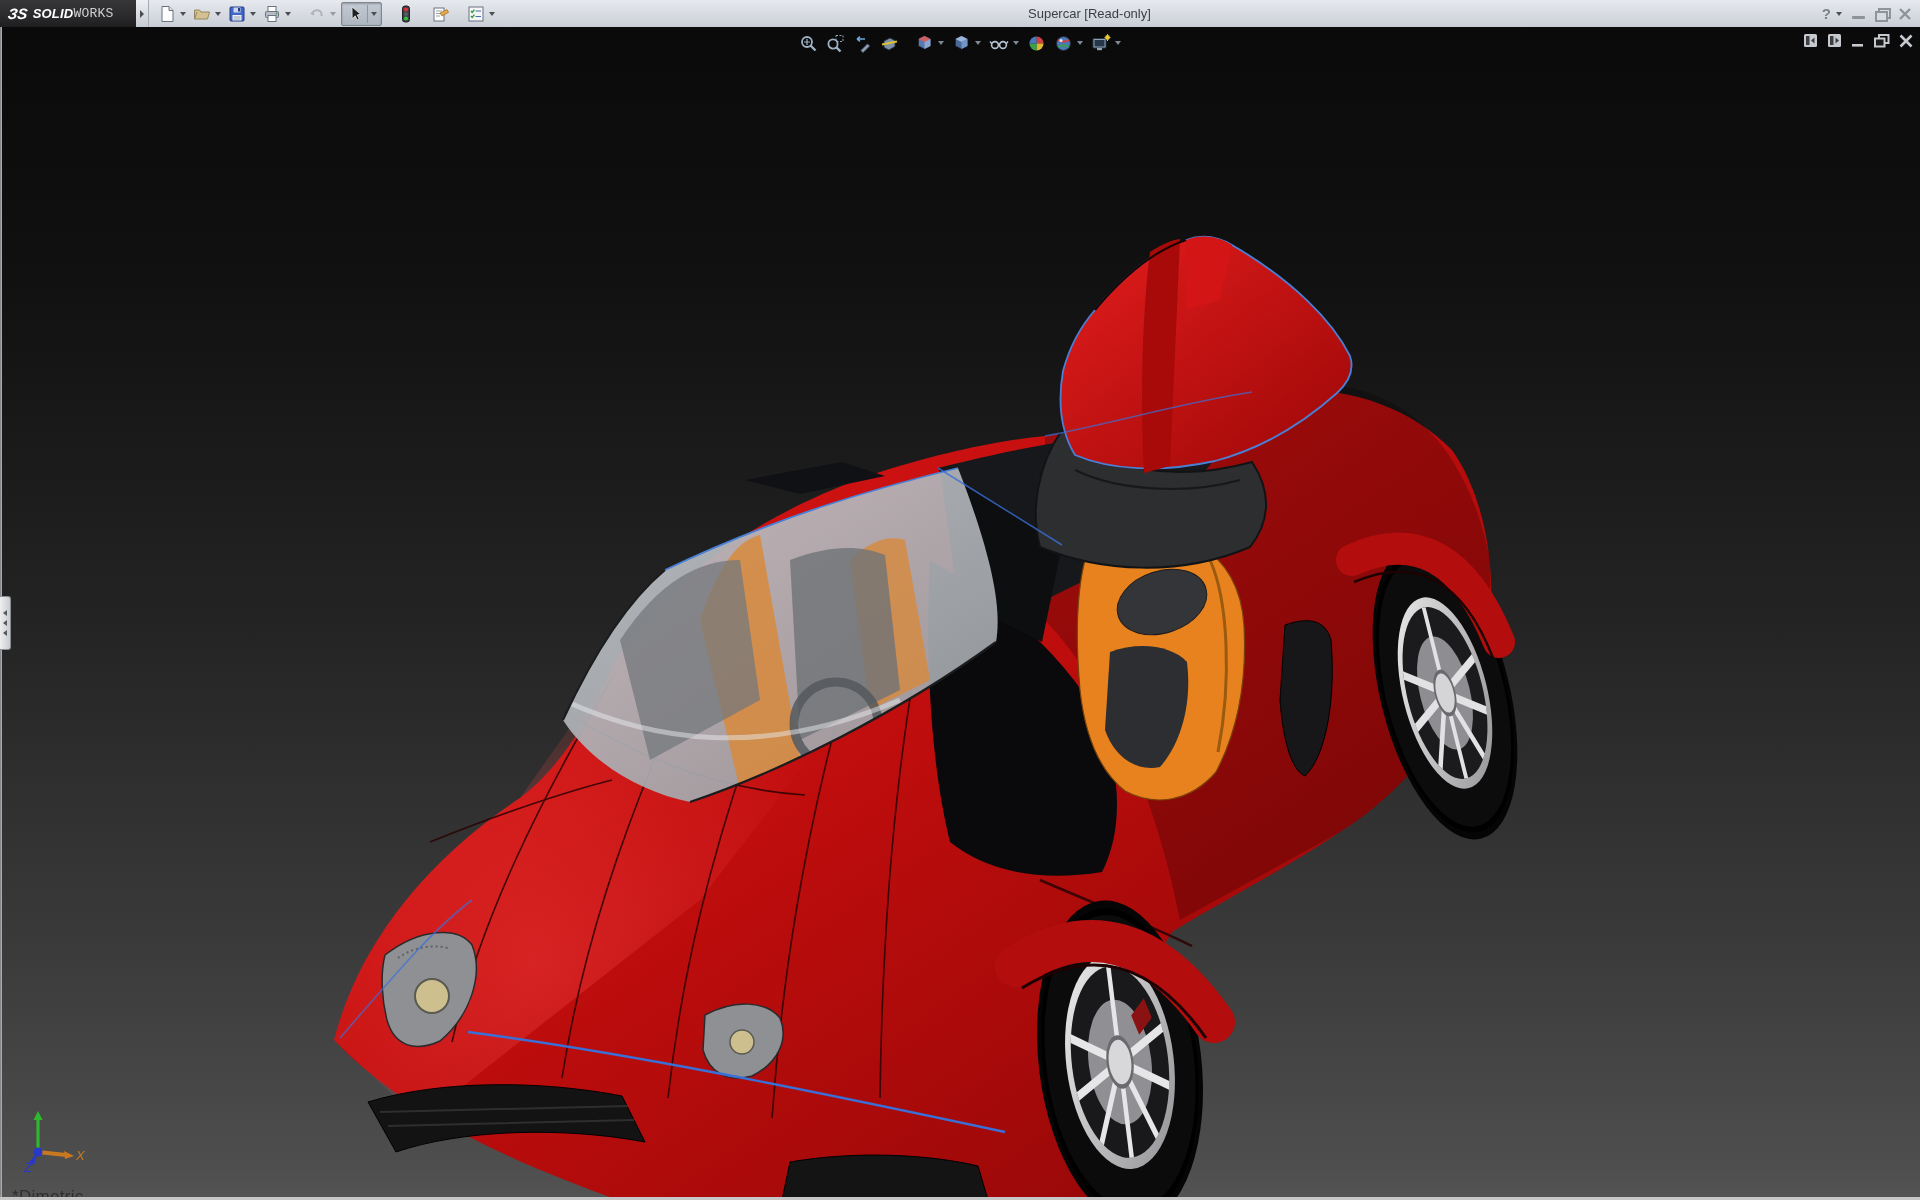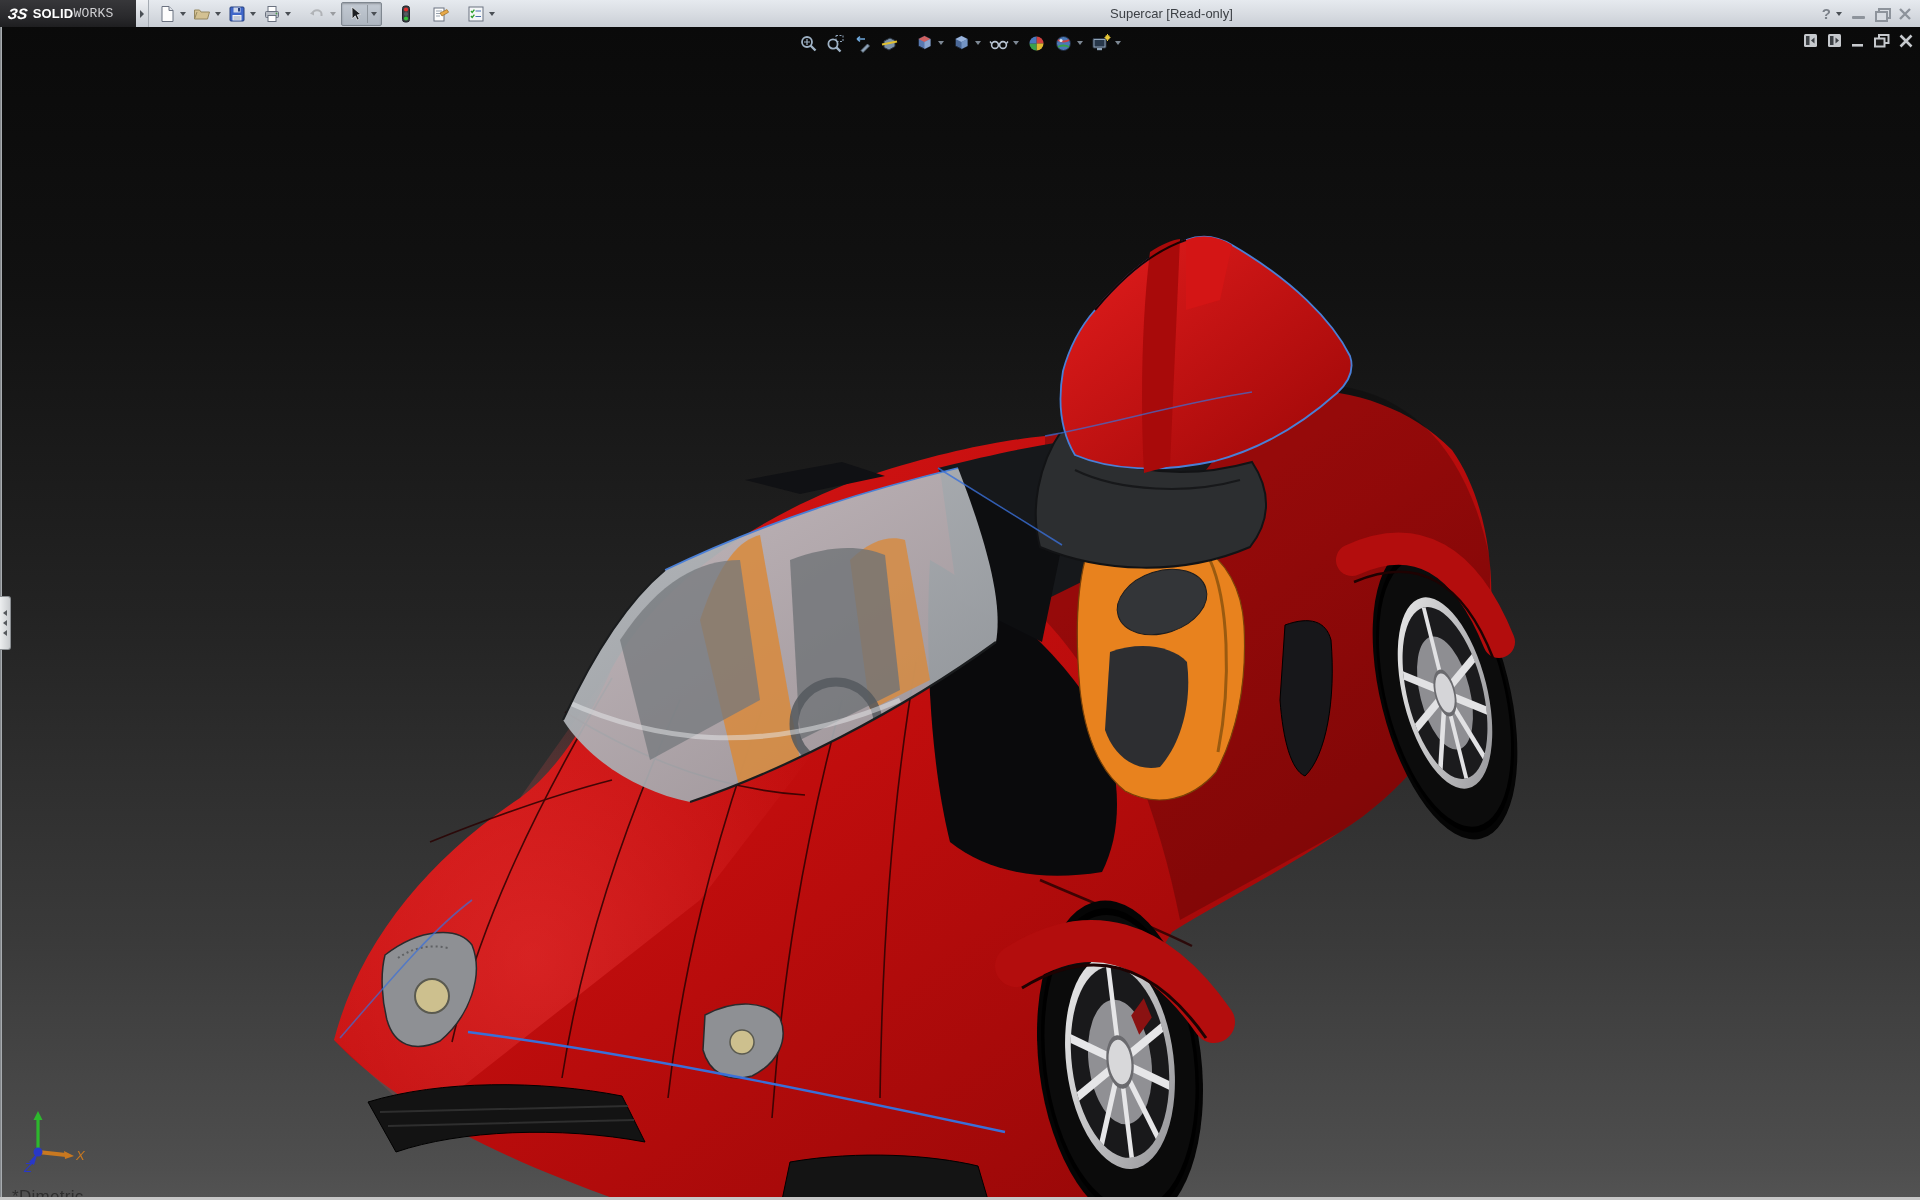--- a/index.html
+++ b/index.html
@@ -7,41 +7,41 @@
   .app{position:relative;width:1920px;height:1200px;background:#000;}
 
   
   .titlebar{position:absolute;left:0;top:0;width:1920px;height:27px;
     background:linear-gradient(180deg,#e6eaef 0%,#d7dbe1 55%,#c9ced5 100%);
     border-bottom:1px solid #9aa0a8;}
   .logo-block{position:absolute;left:0;top:0;height:27px;width:136px;
     background:linear-gradient(180deg,#37373a 0%,#2a2a2d 60%,#1e1e20 100%);
     display:flex;align-items:center;padding-left:8px;box-sizing:border-box;}
   .logo-glyph{color:#fff;font-style:italic;font-weight:bold;font-size:15px;margin-right:5px;transform:skewX(-8deg);}
-  .logo-bold{color:#fff;font-weight:bold;font-size:13px;letter-spacing:.2px;}
+  .logo-bold{color:#fff;font-weight:bold;font-size:13px;letter-spacing:.2px;font-style:italic;}
   .logo-light{color:#cfcfd2;font-weight:400;font-size:13px;letter-spacing:.2px;font-family:Liberation Mono, monospace;}
   .logo-expander{position:absolute;left:136px;top:0;width:12px;height:27px;
     background:linear-gradient(180deg,#eef0f3,#c6cbd2);border-right:1px solid #a5abb2;
     display:flex;align-items:center;justify-content:center;}
   .tri-right{width:0;height:0;border-left:4px solid #4a4f55;border-top:4px solid transparent;border-bottom:4px solid transparent;}
 
   .main-toolbar{position:absolute;left:156px;top:2px;height:23px;display:flex;align-items:center;}
   .tb-item{display:flex;align-items:center;height:22px;padding:0 2px;margin-right:3px;}
   .tb-item.gap{margin-left:10px;}
   .tb-icon{width:18px;height:18px;display:block;}
   .dd{width:0;height:0;border-top:4px solid #4a4f55;border-left:3.5px solid transparent;
       border-right:3.5px solid transparent;margin-left:4px;}
   .disabled{opacity:.45;filter:grayscale(.8);}
   .pressed{background:linear-gradient(180deg,#c3cad3,#aeb6c0);
     border:1px solid #7f8790;border-radius:2px;box-shadow:inset 0 1px 2px rgba(0,0,0,.25);}
   .pressed .dd{margin:0 2px;}
   .pressed .cell{padding:1px 2px;}
   .pressed .sep{width:1px;height:18px;background:#8f969e;margin:0 1px;}
 
-  .tb-title{position:absolute;left:1110px;top:0;height:29px;line-height:27px;
+  .tb-title{position:absolute;left:1028px;top:0;height:29px;line-height:27px;
     font-size:13px;color:#3c4045;}
   .win-controls{position:absolute;right:8px;top:0;height:27px;display:flex;align-items:center;gap:10px;}
   .help-q{font-size:15px;font-weight:bold;color:#7c828a;}
   .wc-min{width:13px;height:3px;background:#8d939b;margin-top:8px;border-radius:1px;}
   .wc-restore{position:relative;width:13px;height:11px;}
   .wc-restore .r1{position:absolute;left:3px;top:0;width:9px;height:7px;border:2px solid #8d939b;}
   .wc-restore .r2{position:absolute;left:0;top:3px;width:9px;height:7px;border:2px solid #8d939b;background:#d7dbe1;}
 
   
   .viewport{position:absolute;left:0;top:27px;width:1920px;height:1173px;

